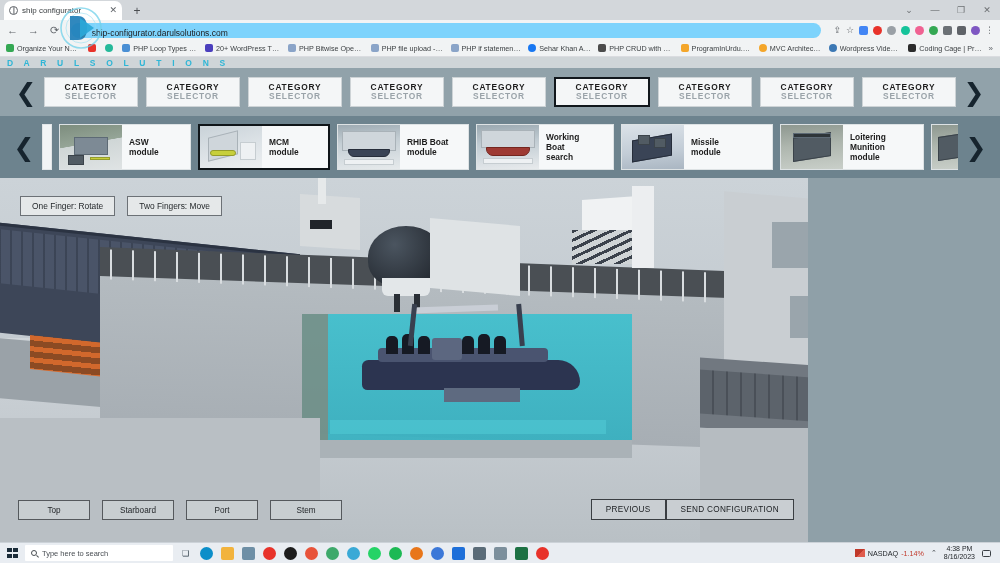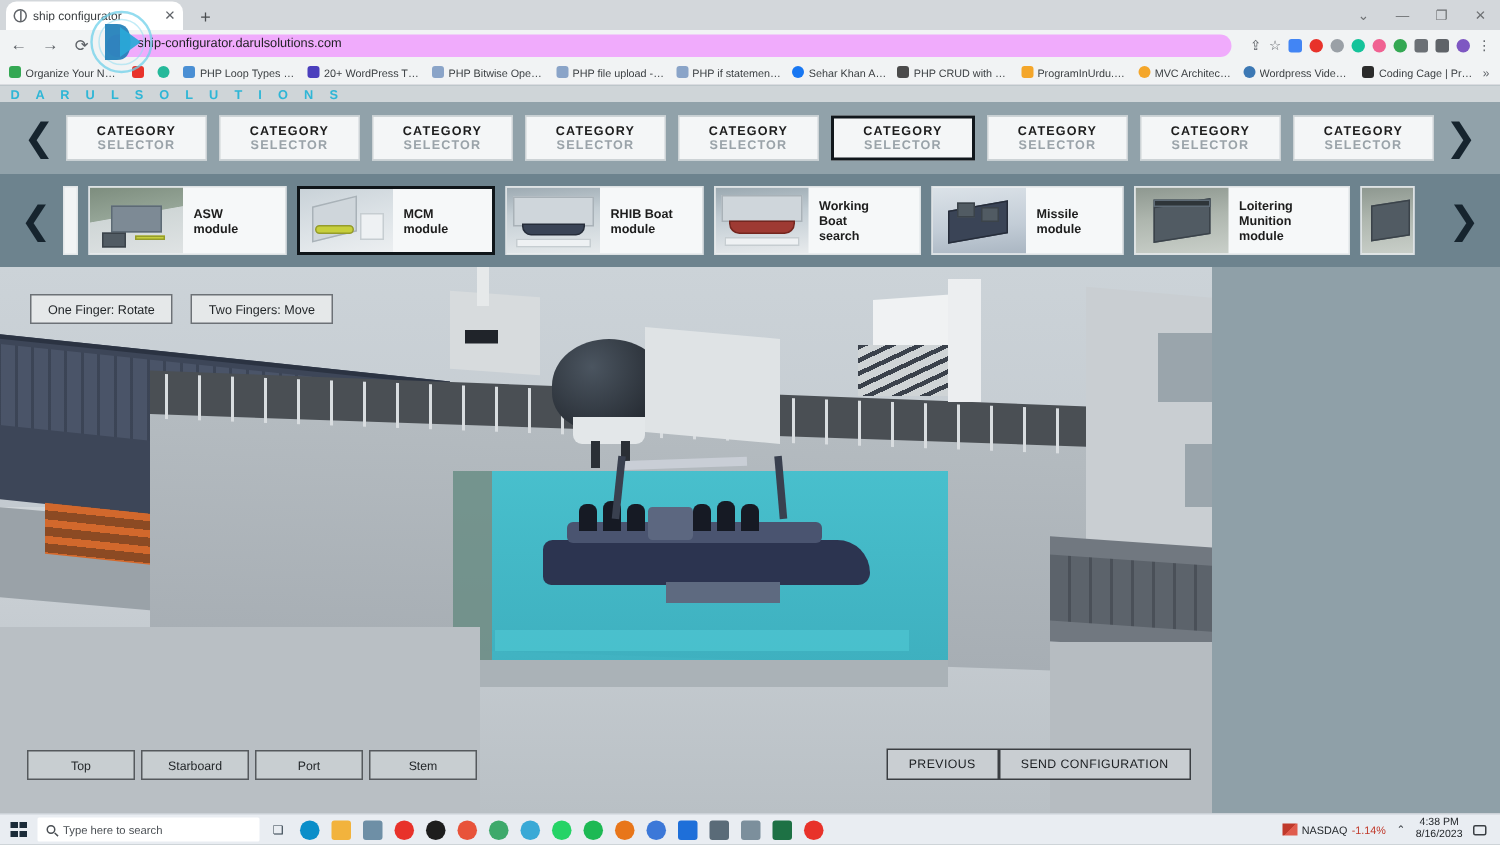--- a/index.html
+++ b/index.html
@@ -66,22 +66,22 @@
     display: flex; align-items: center;
     padding: 0 6px;
     gap: 8px;
   }
   .navicon {
     font-size: 11px; color: #5f6368; width: 13px; text-align: center;
     flex: none;
   }
   .omnibox {
     flex: 1; height: 15px;
-    background: #f0abfc; border-radius: 8px;
-    display: flex; align-items: flex-start;
+    background: #7dd3fc; border-radius: 8px;
+    display: flex; align-items: flex-end;
     padding: 0 7px; gap: 5px;
     font-size: 8.5px; color: #202124;
     margin-left: 2px; margin-right: 4px;
   }
   .lock { font-size: 7px; color: #5f6368; }
   .omni-url { white-space: nowrap; overflow: hidden; }
   .tools { display: flex; align-items: center; gap: 5px; flex: none; }
   .ext {
     width: 9px; height: 9px; border-radius: 50%;
   }
@@ -233,21 +233,21 @@
   .vp-watermark {
     position: absolute; left: 300px; top: 30px;
     font-size: 150px; font-weight: bold; color: rgba(120,190,215,0.10);
     letter-spacing: 10px; pointer-events: none;
   }
   .s { position: absolute; }
 
   
   .viewbtns {
     position: absolute; left: 18px; bottom: 22px;
-    display: flex; gap: 4px; z-index: 14; margin-top: 12px;
+    display: flex; gap: 12px; z-index: 14; margin-top: 12px;
   }
   .vbtn {
     width: 72px; height: 20px;
     background: rgba(214,218,221,0.55);
     border: 1px solid #55595d;
     display: flex; align-items: center; justify-content: center;
     font-size: 8.2px; color: #23272a;
   }
   .actionbtns {
     position: absolute; right: 14px; bottom: 22px;
@@ -515,21 +515,21 @@
           <div class="modthumb th-d">
             <span class="th-box light" style="left:4px;top:5px;width:54px;height:18px"></span>
             <span class="th-box red" style="left:9px;top:22px;width:44px;height:9px;border-radius:0 0 7px 7px"></span>
             <span class="th-box white" style="left:6px;top:33px;width:50px;height:6px"></span>
           </div>
           <div class="modlabel">Working
 Boat
 search</div>
         </div>
 
-        <div class="modcard" style="width:128px">
+        <div class="modcard" style="width:152px">
           <div class="modthumb th-e">
             <span class="th-box navy" style="left:10px;top:12px;width:40px;height:22px;transform:skewY(-10deg)"></span>
             <span class="th-box dark" style="left:16px;top:10px;width:12px;height:10px"></span>
             <span class="th-box dark" style="left:32px;top:13px;width:12px;height:10px"></span>
           </div>
           <div class="modlabel">Missile
 module</div>
         </div>
 
         <div class="modcard" style="width:144px">

